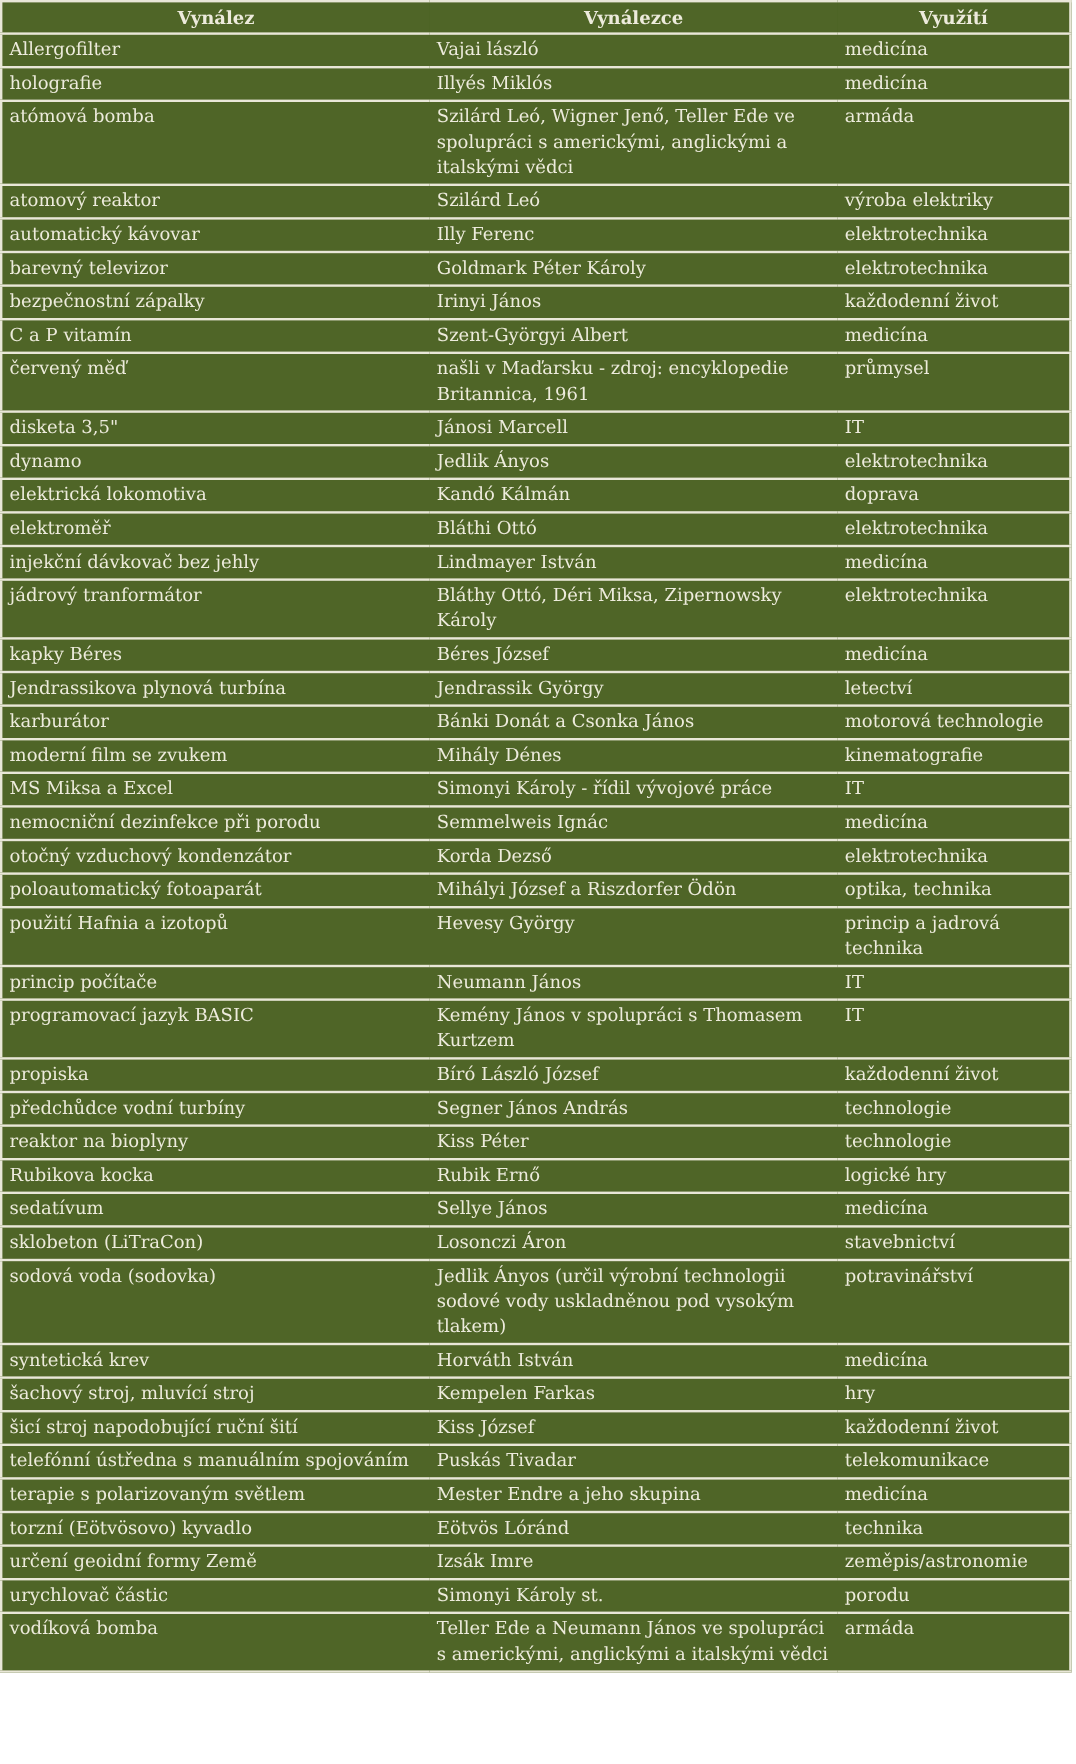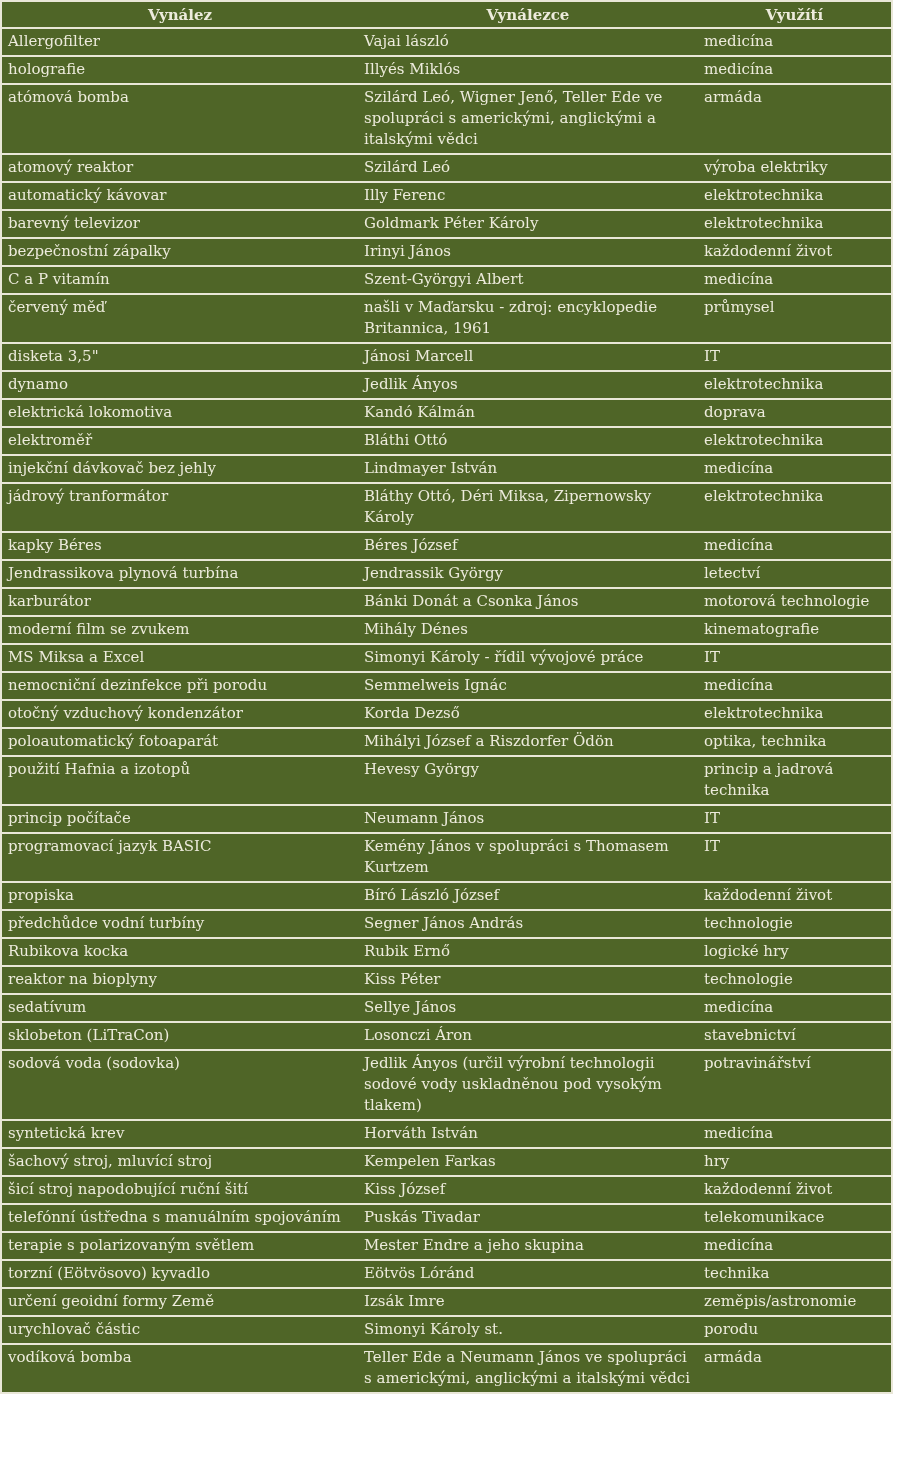--- a/index.html
+++ b/index.html
@@ -191,28 +191,28 @@
         <td>propiska</td>
         <td>Bíró László József</td>
         <td>každodenní život</td>
       </tr>
       <tr>
         <td>předchůdce vodní turbíny</td>
         <td>Segner János András</td>
         <td>technologie</td>
       </tr>
       <tr>
+        <td>reaktor na bioplyny</td>
+        <td>Kiss Péter</td>
+        <td>technologie</td>
+      </tr>
+      <tr>
         <td>Rubikova kocka</td>
         <td>Rubik Ernő</td>
         <td>logické hry</td>
-      </tr>
-      <tr>
-        <td>reaktor na bioplyny</td>
-        <td>Kiss Péter</td>
-        <td>technologie</td>
       </tr>
       <tr>
         <td>sedatívum</td>
         <td>Sellye János</td>
         <td>medicína</td>
       </tr>
       <tr>
         <td>sklobeton (LiTraCon)</td>
         <td>Losonczi Áron</td>
         <td>stavebnictví</td>

